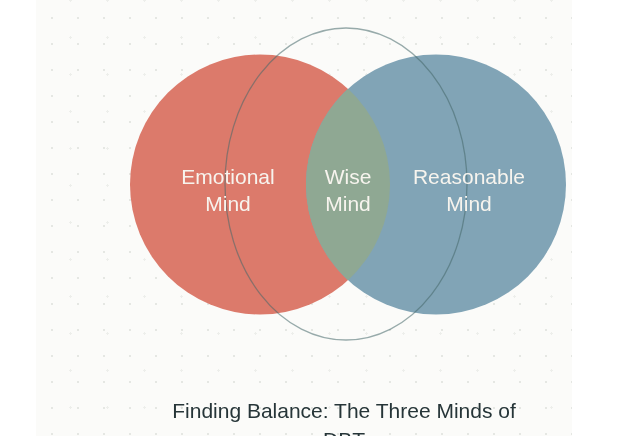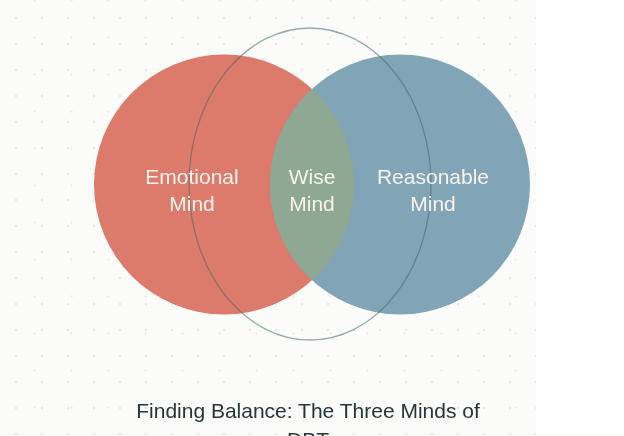--- a/index.html
+++ b/index.html
@@ -9,20 +9,21 @@
     position: relative;
     width: 536px;
     height: 436px;
     overflow: hidden;
     background-color: #fbfbf9;
     background-image:
       radial-gradient(rgba(140,150,140,0.20) 1px, transparent 1.4px),
       radial-gradient(rgba(140,150,140,0.13) 1px, transparent 1.4px);
     background-size: 26px 26px, 37px 37px;
     background-position: 3px 5px, 16px 19px;
+    margin-left: 36px;
   }
 
   .venn-svg {
     position: absolute;
     left: 0;
     top: 0;
     display: block;
   }
 
   .venn-svg text {

